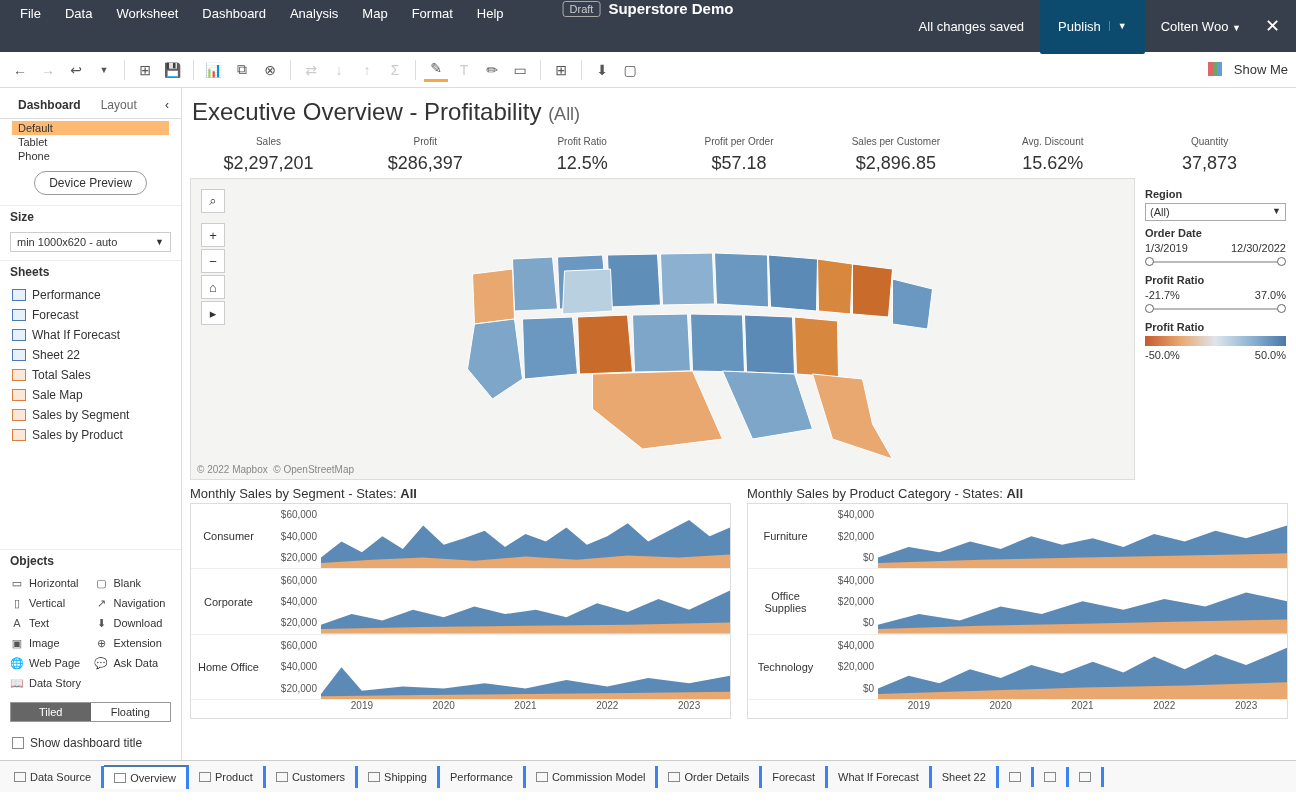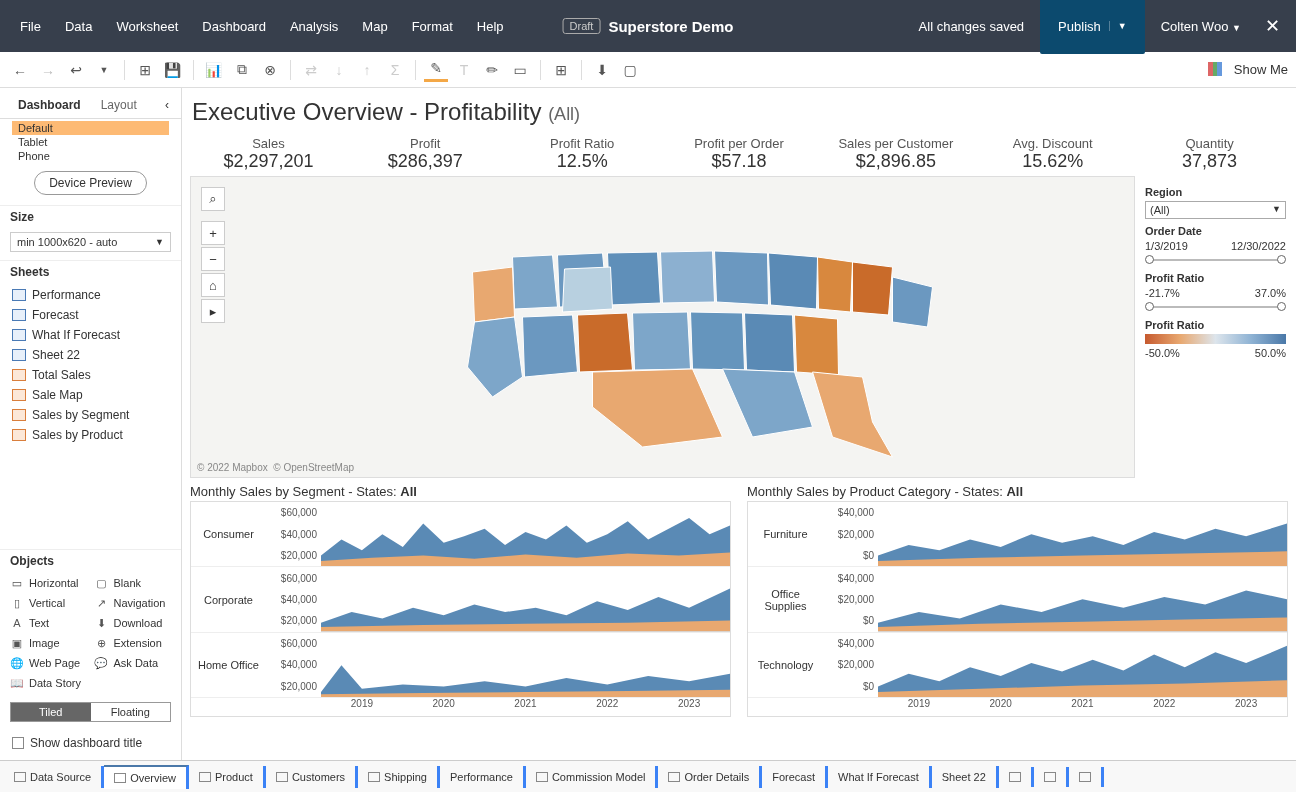--- a/index.html
+++ b/index.html
@@ -1,17 +1,17 @@
 <!DOCTYPE html>
 <html><head>
 <meta charset="utf-8">
 <style>
 *{box-sizing:border-box;margin:0;padding:0;font-family:-apple-system,BlinkMacSystemFont,"Segoe UI",Arial,sans-serif}
 body{width:1296px;height:810px;overflow:hidden;background:#fff;font-size:12px;color:#333}
-.titlebar{height:52px;background:#373f4c;color:#fff;display:flex;align-items:center;padding:0 8px;position:relative}
+.titlebar{height:52px;background:#373f4c;color:#fff;display:flex;padding:0 8px;position:relative}
 .menus{display:flex;gap:0}
 .menu-item{padding:6px 12px;font-size:13px;cursor:pointer}
 .title-center{position:absolute;left:50%;transform:translateX(-50%);display:flex;align-items:center;gap:8px;font-size:15px}
 .draft-badge{border:1px solid #aaa;border-radius:3px;padding:1px 6px;font-size:11px;color:#ccc}
 .title-right{margin-left:auto;display:flex;align-items:center;gap:16px;font-size:13px}
 .publish-btn{background:#0c4a6e;padding:20px 18px;border-radius:2px;cursor:pointer;display:flex;align-items:center;gap:8px}
 .publish-drop{border-left:1px solid rgba(255,255,255,.3);padding-left:8px;font-size:9px}
 .close-x{font-size:18px;padding:0 8px;cursor:pointer}
 .toolbar{height:36px;border-bottom:1px solid #ddd;display:flex;align-items:center;padding:0 8px;gap:4px}
 .tb-btn{width:24px;height:24px;display:flex;align-items:center;justify-content:center;cursor:pointer;color:#555;font-size:14px}
@@ -38,21 +38,21 @@
 .obj-icon{width:14px;height:12px;display:flex;align-items:center;justify-content:center;font-size:11px;color:#555}
 .layout-toggle{display:flex;margin:8px 10px;border:1px solid #999}
 .lt-btn{flex:1;text-align:center;padding:3px;font-size:11px;cursor:pointer}
 .lt-btn.active{background:#666;color:#fff}
 .show-title{display:flex;align-items:center;gap:6px;padding:6px 12px;font-size:12px}
 .canvas{flex:1;padding:6px 8px 2px;display:flex;flex-direction:column;overflow:hidden}
 .dash-title{font-size:24px;font-weight:400;padding:4px 2px}
 .dash-title .sub{font-size:18px;color:#666}
 .metrics{display:flex;padding:6px 0 4px;gap:0}
 .metric{flex:1;text-align:center}
-.metric-label{font-size:13px;color:#555;}
+.metric-label{font-size:10px;color:#555;margin-bottom:6px}
 .metric-value{font-size:18px;font-weight:400}
 .map-row{display:flex;gap:8px;height:302px}
 .map-box{flex:1;border:1px solid #ddd;position:relative;background:#f4f4f2}
 .map-ctrl{position:absolute;left:10px;top:10px;display:flex;flex-direction:column;gap:2px}
 .mc-btn{width:24px;height:24px;background:#fff;border:1px solid #ccc;display:flex;align-items:center;justify-content:center;font-size:13px;cursor:pointer}
 .map-attrib{position:absolute;bottom:4px;left:6px;font-size:10px;color:#888}
 .filters{width:145px;padding:4px 2px;font-size:11px}
 .f-label{font-weight:600;margin-bottom:3px;margin-top:6px}
 .f-select{border:1px solid #aaa;padding:2px 4px;display:flex;justify-content:space-between;cursor:pointer}
 .f-range{display:flex;justify-content:space-between;margin-bottom:2px}

